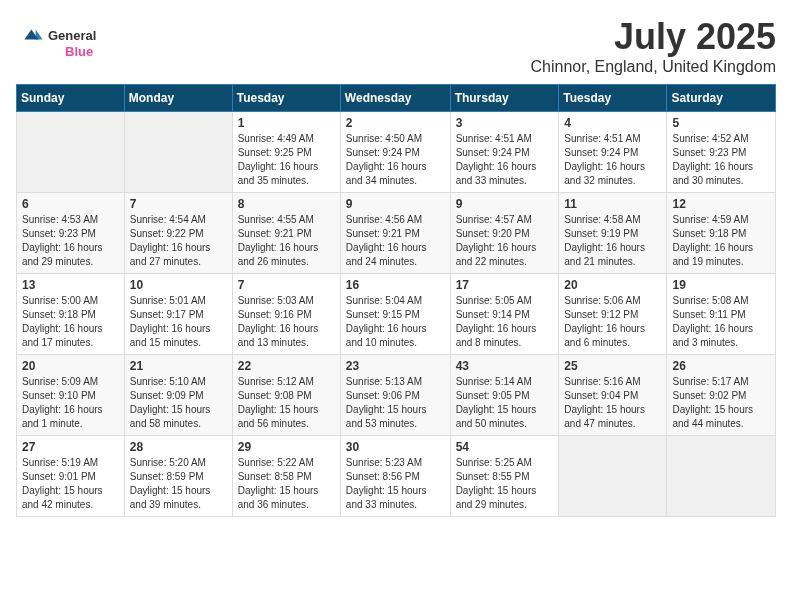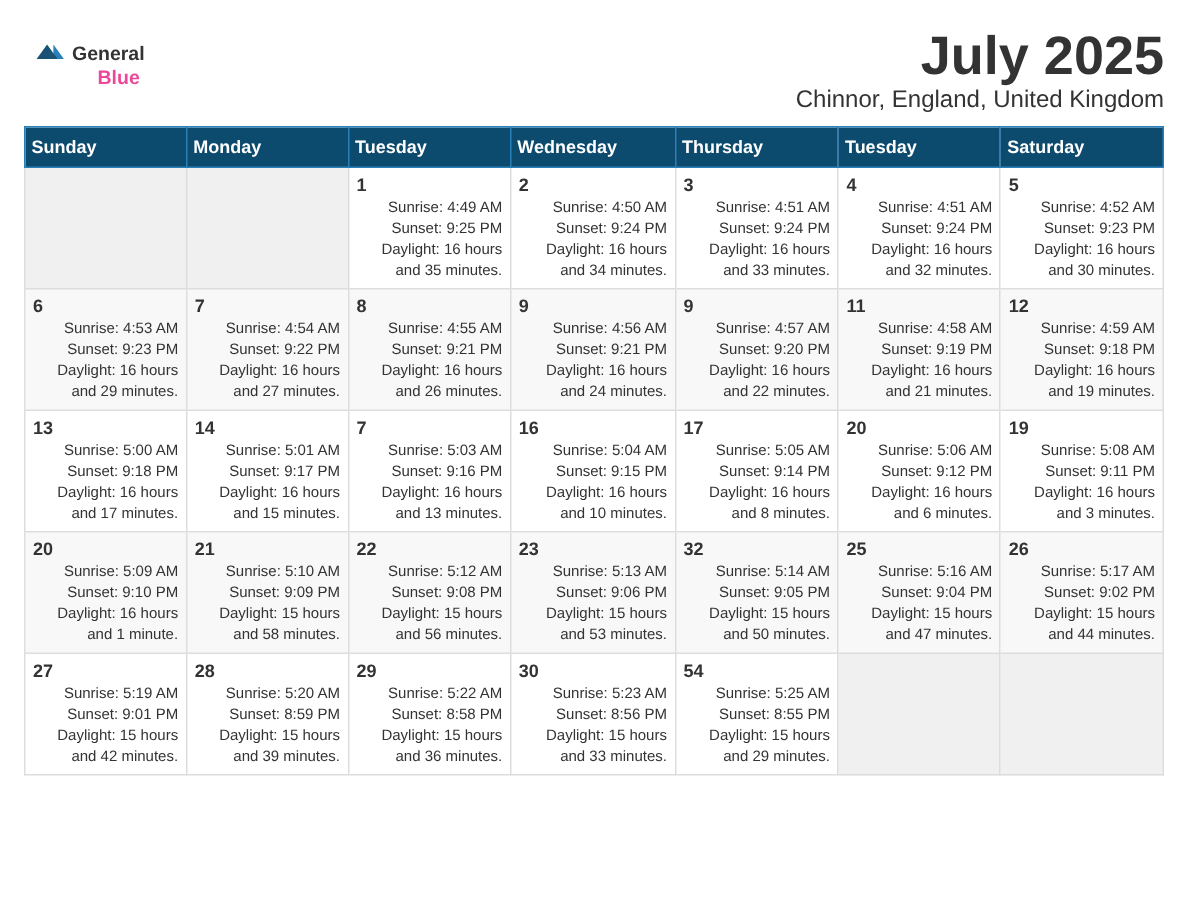--- a/index.html
+++ b/index.html
@@ -79,21 +79,20 @@
     .day-number {
       font-weight: bold;
       font-size: 12px;
       display: block;
       margin-bottom: 2px;
     }
     .day-info {
       font-size: 10px;
       line-height: 1.4;
       color: #333;
-      text-align: right;
     }
     td.empty {
       background: #f0f0f0 !important;
     }
   </style>
 </head>
 <body>
 
 <div class="header">
   <div class="logo">
@@ -178,21 +177,21 @@
           <span class="day-number">12</span>
           <div class="day-info">Sunrise: 4:59 AM<br>Sunset: 9:18 PM<br>Daylight: 16 hours and 19 minutes.</div>
         </td>
       </tr>
       <tr>
         <td>
           <span class="day-number">13</span>
           <div class="day-info">Sunrise: 5:00 AM<br>Sunset: 9:18 PM<br>Daylight: 16 hours and 17 minutes.</div>
         </td>
         <td>
-          <span class="day-number">14</span>
+          <span class="day-number">10</span>
           <div class="day-info">Sunrise: 5:01 AM<br>Sunset: 9:17 PM<br>Daylight: 16 hours and 15 minutes.</div>
         </td>
         <td>
           <span class="day-number">7</span>
           <div class="day-info">Sunrise: 5:03 AM<br>Sunset: 9:16 PM<br>Daylight: 16 hours and 13 minutes.</div>
         </td>
         <td>
           <span class="day-number">16</span>
           <div class="day-info">Sunrise: 5:04 AM<br>Sunset: 9:15 PM<br>Daylight: 16 hours and 10 minutes.</div>
         </td>
@@ -220,21 +219,21 @@
         </td>
         <td>
           <span class="day-number">22</span>
           <div class="day-info">Sunrise: 5:12 AM<br>Sunset: 9:08 PM<br>Daylight: 15 hours and 56 minutes.</div>
         </td>
         <td>
           <span class="day-number">23</span>
           <div class="day-info">Sunrise: 5:13 AM<br>Sunset: 9:06 PM<br>Daylight: 15 hours and 53 minutes.</div>
         </td>
         <td>
-          <span class="day-number">32</span>
+          <span class="day-number">43</span>
           <div class="day-info">Sunrise: 5:14 AM<br>Sunset: 9:05 PM<br>Daylight: 15 hours and 50 minutes.</div>
         </td>
         <td>
           <span class="day-number">25</span>
           <div class="day-info">Sunrise: 5:16 AM<br>Sunset: 9:04 PM<br>Daylight: 15 hours and 47 minutes.</div>
         </td>
         <td>
           <span class="day-number">26</span>
           <div class="day-info">Sunrise: 5:17 AM<br>Sunset: 9:02 PM<br>Daylight: 15 hours and 44 minutes.</div>
         </td>

